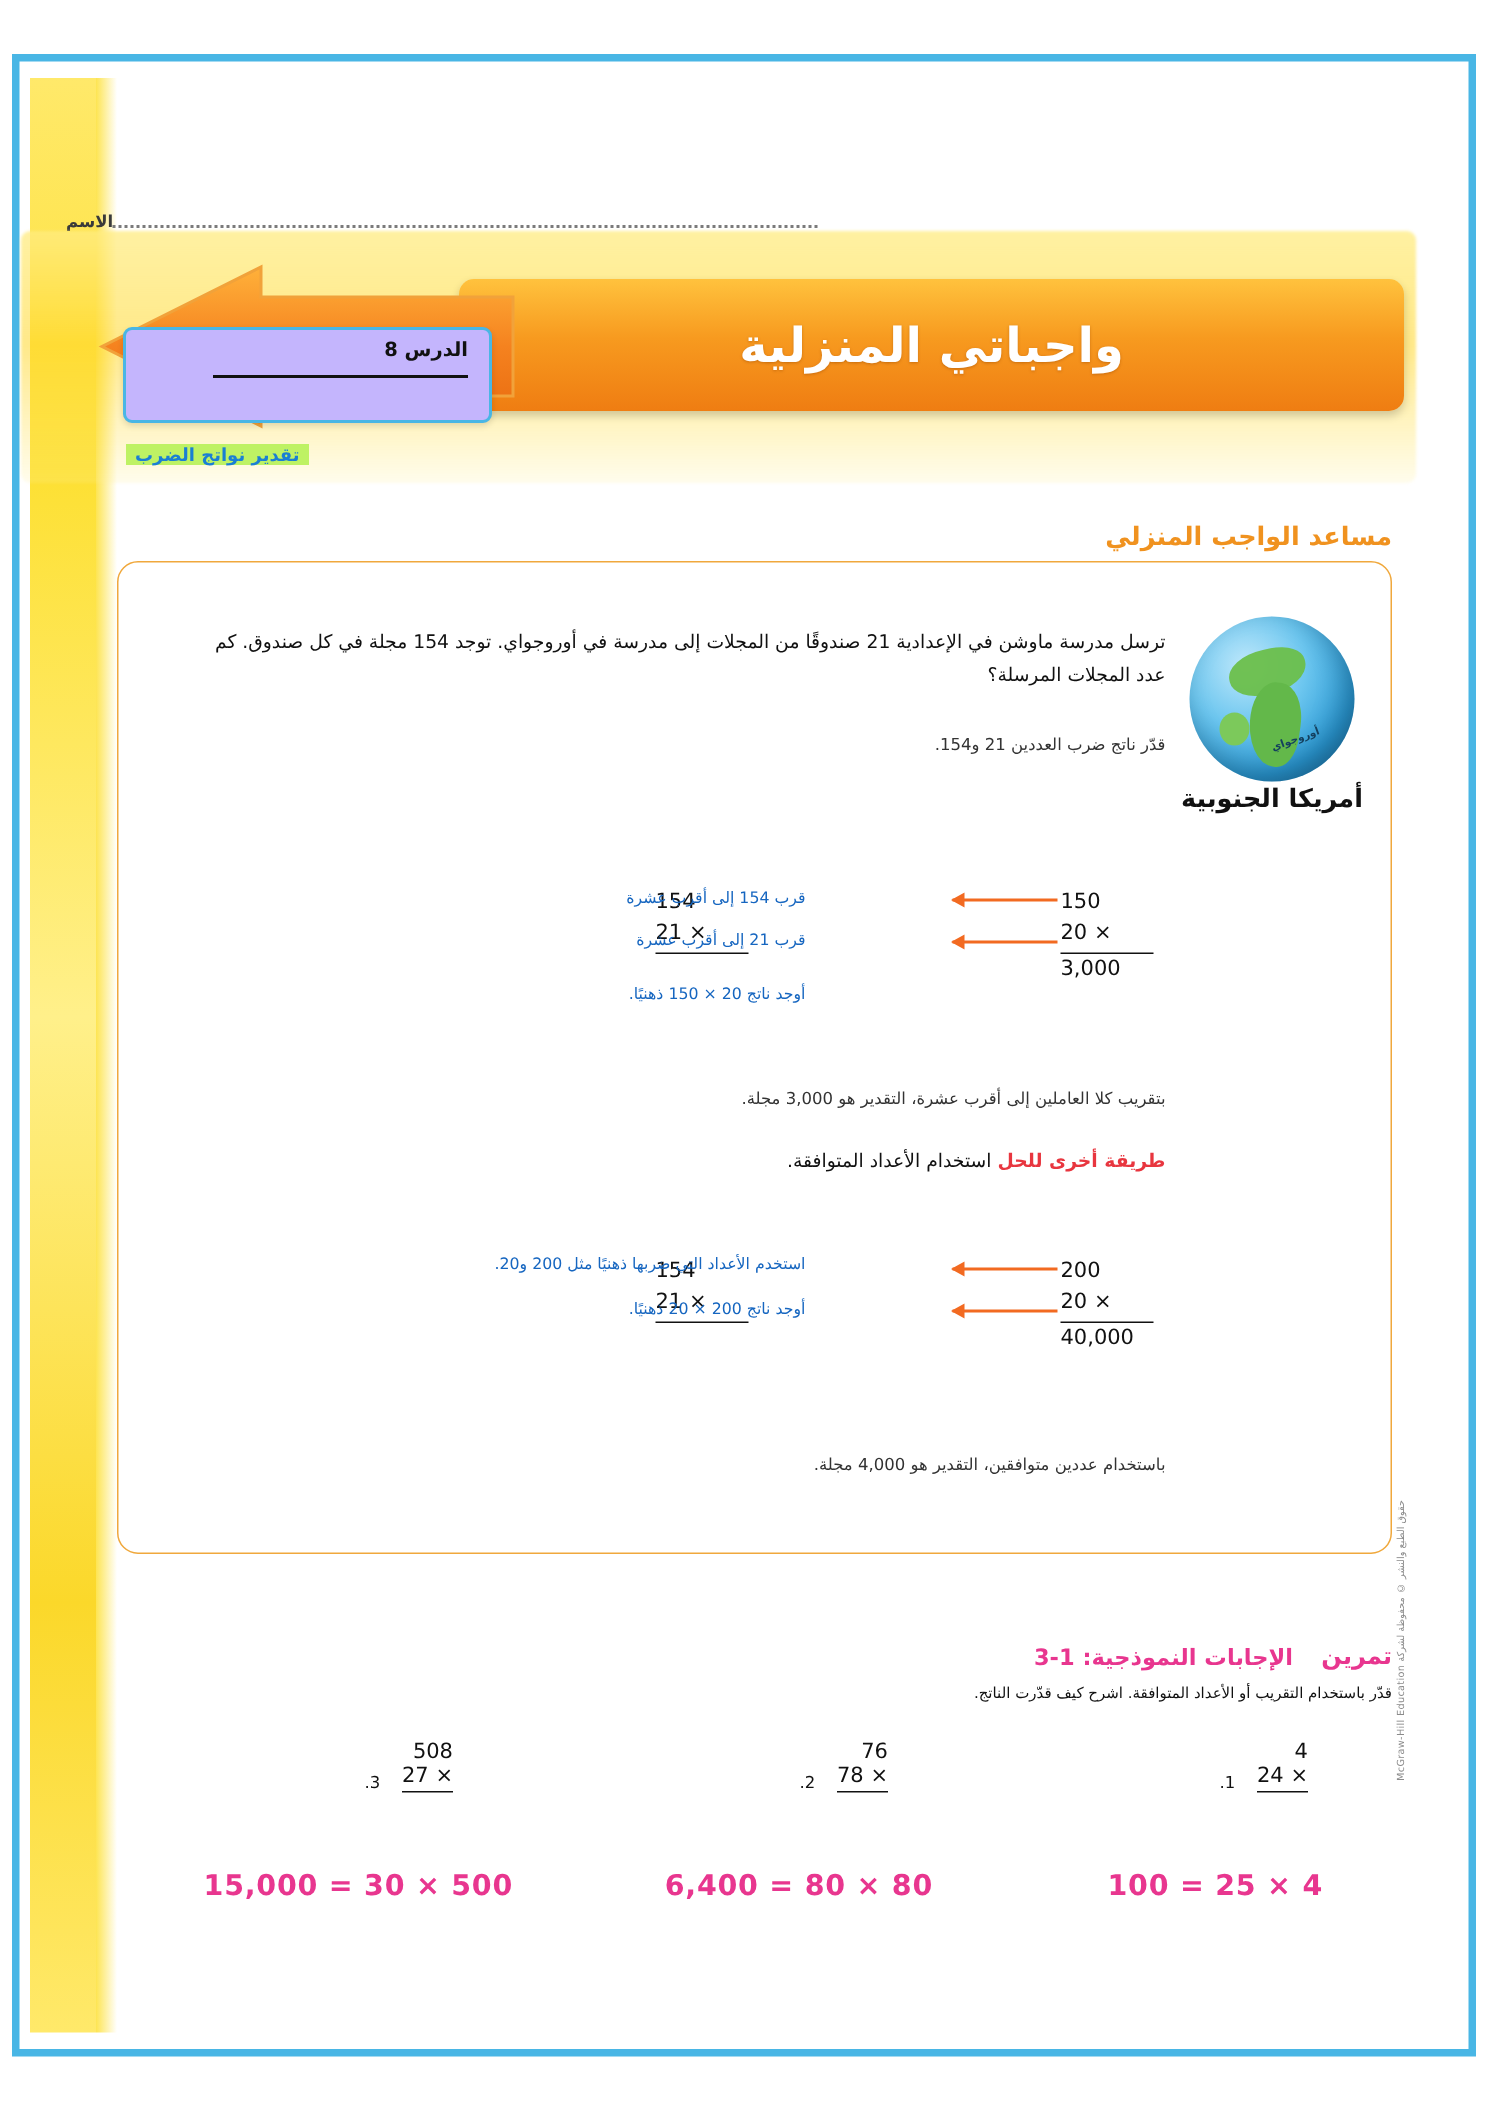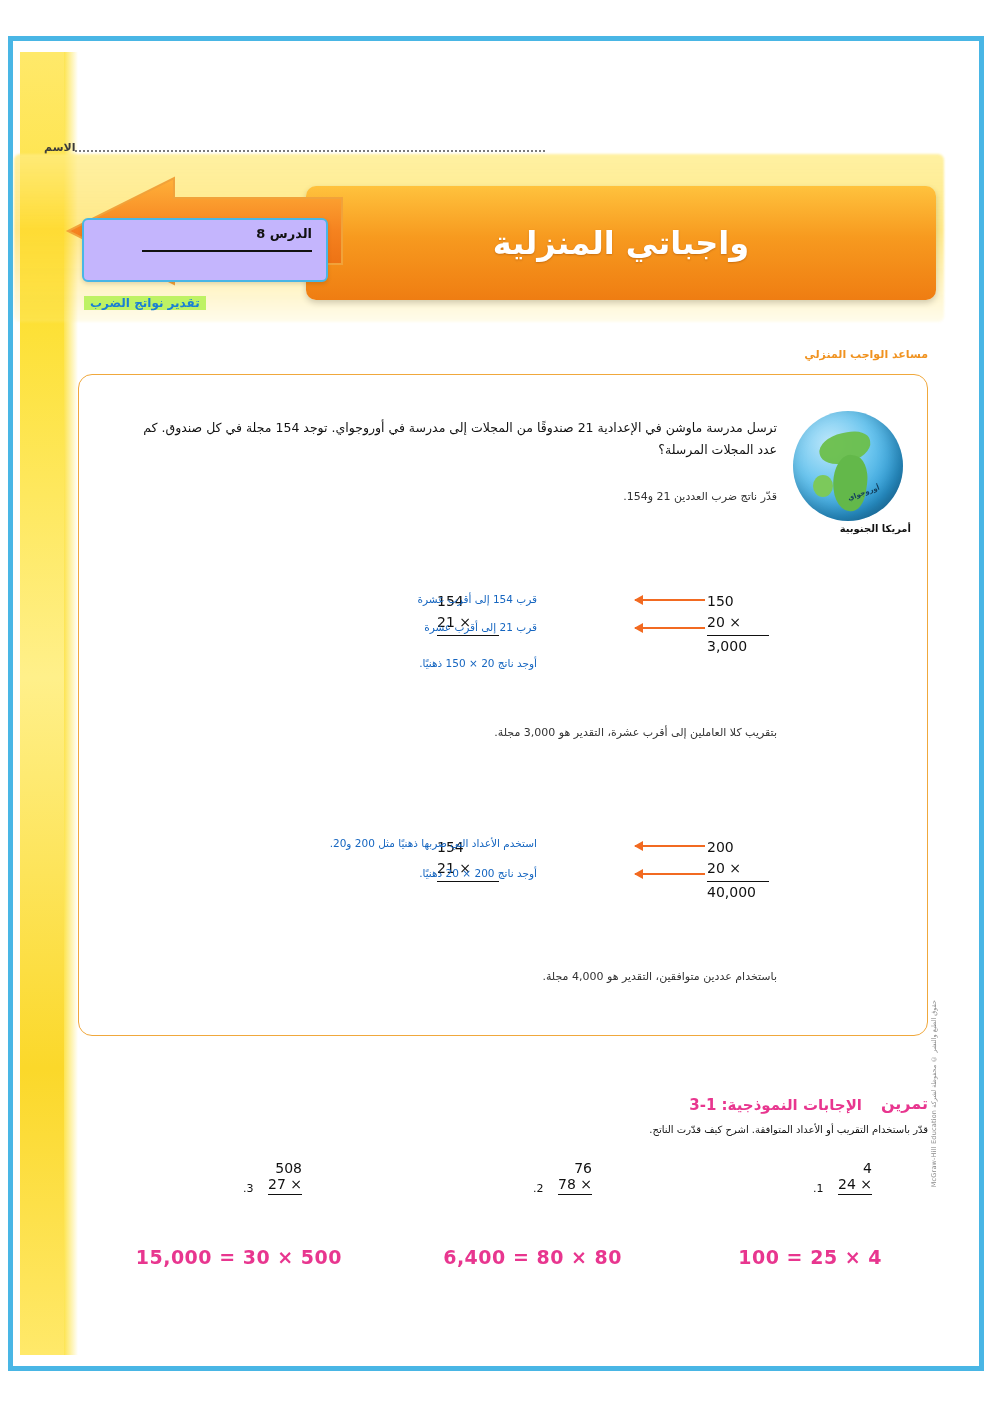--- a/index.html
+++ b/index.html
@@ -63,21 +63,21 @@
   }
   .banner-glow{
     position:absolute;
     right:0;top:14px;width:930px;height:168px;
     background:linear-gradient(180deg,rgba(255,236,130,.75),rgba(255,214,40,.55) 45%,rgba(255,240,160,.2));
     filter:blur(1px);
     border-radius:6px;
   }
   .banner-bar{
     position:absolute;
-    right:8px;top:46px;width:630px;height:114px;
+    right:8px;top:46px;width:630px;height:88px;
     background:linear-gradient(180deg,#ffc23d 0%,#f79a1f 45%,#ef7d12 100%);
     border-radius:10px;
     box-shadow:0 3px 6px rgba(0,0,0,.18);
   }
   .banner-bar .title{
     position:absolute;inset:0;
     display:flex;align-items:center;justify-content:center;
     color:#ffffff;
     font-size:32px;font-weight:bold;
     letter-spacing:1px;
@@ -114,21 +114,21 @@
     position:absolute;
     left:84px;top:296px;
     font-size:12px;font-weight:bold;color:#1a7fd4;
     background:#bef264;padding:0 6px;
   }
 
   
   .helper-heading{
     position:absolute;
     right:64px;top:348px;
-    font-size:11px;font-weight:bold;color:#f0921f;
+    font-size:17px;font-weight:bold;color:#f0921f;
   }
   
   .helper-box{
     position:absolute;
     left:78px;right:64px;top:374px;height:660px;
     border:1.5px solid #f0a83c;
     border-radius:14px;
     background:#ffffff;
   }
 
@@ -158,22 +158,22 @@
     background:#7cc95b;border-radius:50%;
   }
   .globe .uru{
     position:absolute;left:54px;top:78px;
     font-size:7px;color:#14405e;transform:rotate(-20deg);
     font-weight:bold;
   }
   .globe-caption{
     position:absolute;
     right:16px;top:16px;
-    width:126px;
-    font-size:10px;font-weight:bold;color:#111;
+    width:126px;text-align:center;
+    font-size:17px;font-weight:bold;color:#111;
     line-height:1.25;
   }
 
   .p-text{
     position:absolute;
     right:150px;left:52px;
     text-align:right;
     color:#111;
     font-size:12.5px;
     line-height:1.75;
@@ -319,20 +319,24 @@
         <div>3,000</div>
       </div>
     </div>
 
     <div class="work blue mini" style="top:218px;right:390px;width:190px;text-align:right;">قرب 154 إلى أقرب عشرة</div>
     <div class="work blue mini" style="top:246px;right:390px;width:190px;text-align:right;">قرب 21 إلى أقرب عشرة</div>
     <div class="work blue mini" style="top:282px;right:390px;width:220px;text-align:right;">أوجد ناتج 20 × 150 ذهنيًا.</div>
 
     <div class="p-text small" style="top:348px;">بتقريب كلا العاملين إلى أقرب عشرة، التقدير هو 3,000 مجلة.</div>
 
+    <div class="p-text" style="top:388px;">
+      <span class="way-label">طريقة أخرى للحل</span>
+      <span>استخدام الأعداد المتوافقة.</span>
+    </div>
 
     <div class="work" style="top:462px;right:300px;width:190px;">
       <div class="num-col">
         <div>154</div>
         <div class="underline-box" style="display:inline-block;">× 21</div>
       </div>
     </div>
 
     <div class="work" style="top:470px;right:222px;">
         <div class="arrow-sm"></div>

